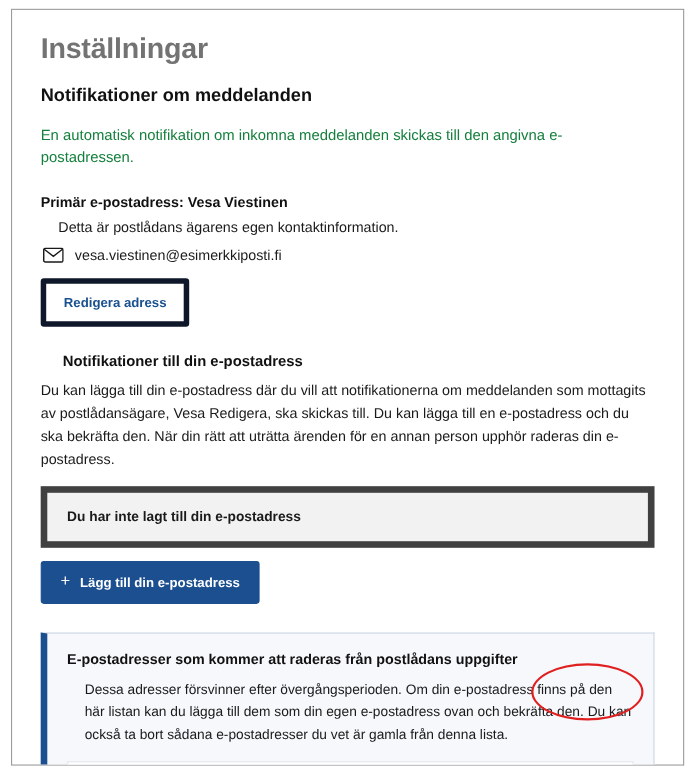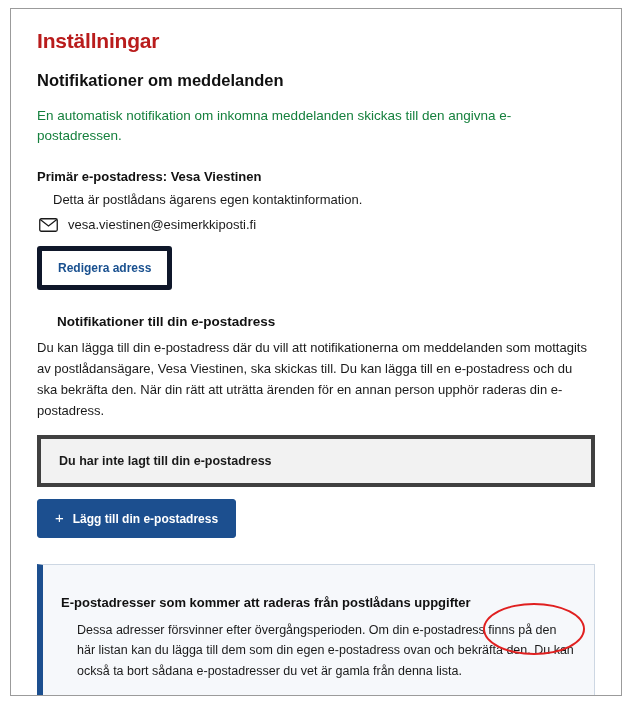--- a/index.html
+++ b/index.html
@@ -25,25 +25,25 @@
     box-sizing: border-box;
     width: 100%;
     height: 100%;
     border: 1px solid #9b9b9b;
     background: #fff;
     padding: 14px 26px 10px 26px;
     overflow: hidden;
     position: relative;
   }
   h1.settings-title {
-    font-size: 21px;
+    font-size: 26px;
     font-weight: bold;
     margin: 6px 0 18px 0;
     letter-spacing: -0.2px;
-    color: #b91c1c;
+    color: #737373;
   }
   h2.section-title {
     font-size: 16.5px;
     font-weight: bold;
     margin: 0 0 16px 0;
     color: #111;
   }
   p.intro {
     font-size: 13.5px;
     line-height: 1.5;
@@ -118,38 +118,38 @@
     padding-left: 20px;
   }
   .body-text {
     font-size: 13px;
     line-height: 1.62;
     margin: 0 0 14px 0;
     color: #1a1a1a;
   }
   .notice-box {
     background: #f2f2f2;
-    border: 4px solid #404040;
+    border: 6px solid #404040;
     padding: 15px 18px;
     font-size: 12.5px;
     font-weight: bold;
     color: #1a1a1a;
     margin-top: 6px;
   }
   .info-panel {
     border: 1px solid #cdd7e3;
     border-left: 6px solid #1c4f8f;
     background: #f6f8fb;
     padding: 16px 18px 10px 18px;
     margin-top: 4px;
   }
   .info-panel h4 {
     font-size: 13px;
     font-weight: bold;
-    margin: 14px 0 10px 0;
+    margin: 0 0 10px 0;
     color: #111;
   }
   .info-panel p {
     font-size: 12.5px;
     line-height: 1.62;
     margin: 0 0 14px 16px;
     color: #1a1a1a;
   }
   .list-row {
     background: #ffffff;
@@ -207,21 +207,21 @@
             <path d="M1.2 1.6 L9.5 8 L17.8 1.6" stroke="#1a1a1a" stroke-width="1.3" fill="none"></path>
           </svg>
         </span>
         <span>vesa.viestinen@esimerkkiposti.fi</span>
       </div>
       <div class="btn-outline">Redigera adress</div>
     </div>
 
     <div class="section-block">
       <h3>Notifikationer till din e-postadress</h3>
-      <p class="body-text">Du kan lägga till din e-postadress där du vill att notifikationerna om meddelanden som mottagits av postlådansägare, Vesa Viestinen, ska skickas till. Du kan lägga till en e-postadress och du ska bekräfta den. När din rätt att uträtta ärenden för en annan person upphör raderas din e-postadress.</p>
+      <p class="body-text">Du kan lägga till din e-postadress där du vill att notifikationerna om meddelanden som mottagits av postlådansägare, Vesa Redigera, ska skickas till. Du kan lägga till en e-postadress och du ska bekräfta den. När din rätt att uträtta ärenden för en annan person upphör raderas din e-postadress.</p>
       <div class="notice-box">Du har inte lagt till din e-postadress</div>
       <div class="btn-primary">
         <span class="plus">+</span>
         <span>Lägg till din e-postadress</span>
       </div>
     </div>
 
     <div class="info-panel">
       <h4>E-postadresser som kommer att raderas från postlådans uppgifter</h4>
       <p>Dessa adresser försvinner efter övergångsperioden. Om din e-postadress finns på den här listan kan du lägga till dem som din egen e-postadress ovan och bekräfta den. Du kan också ta bort sådana e-postadresser du vet är gamla från denna lista.</p>

